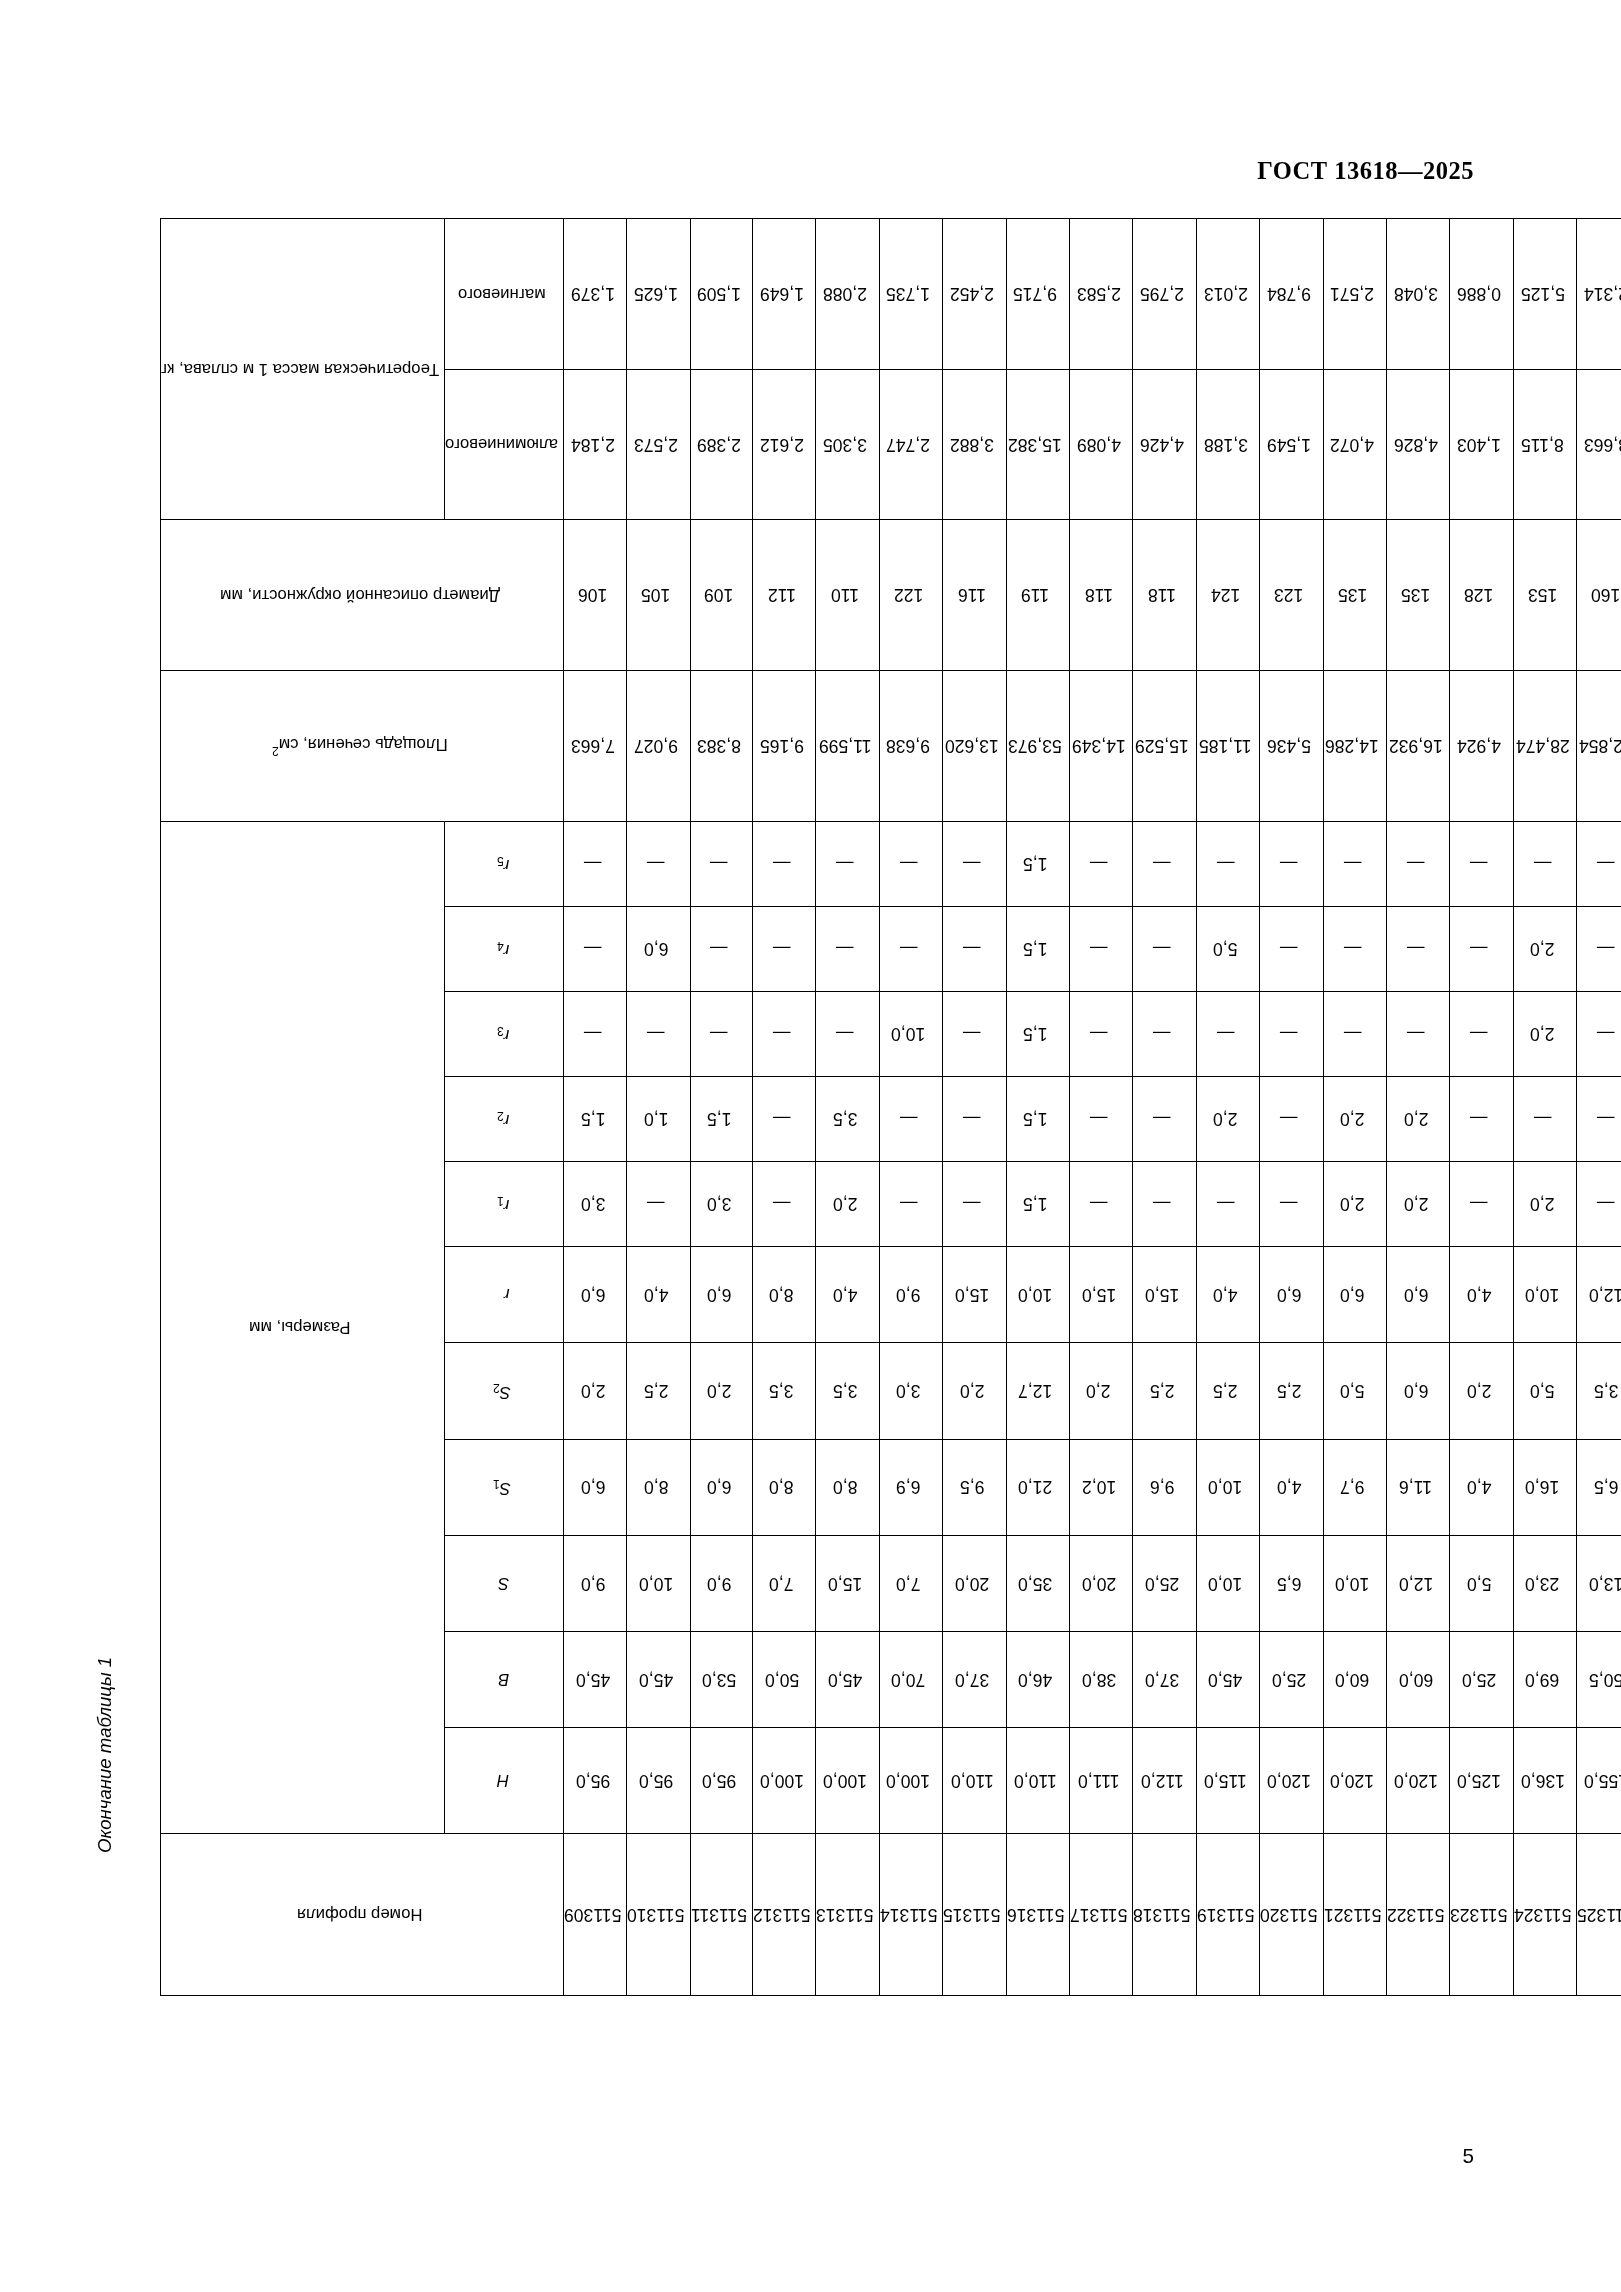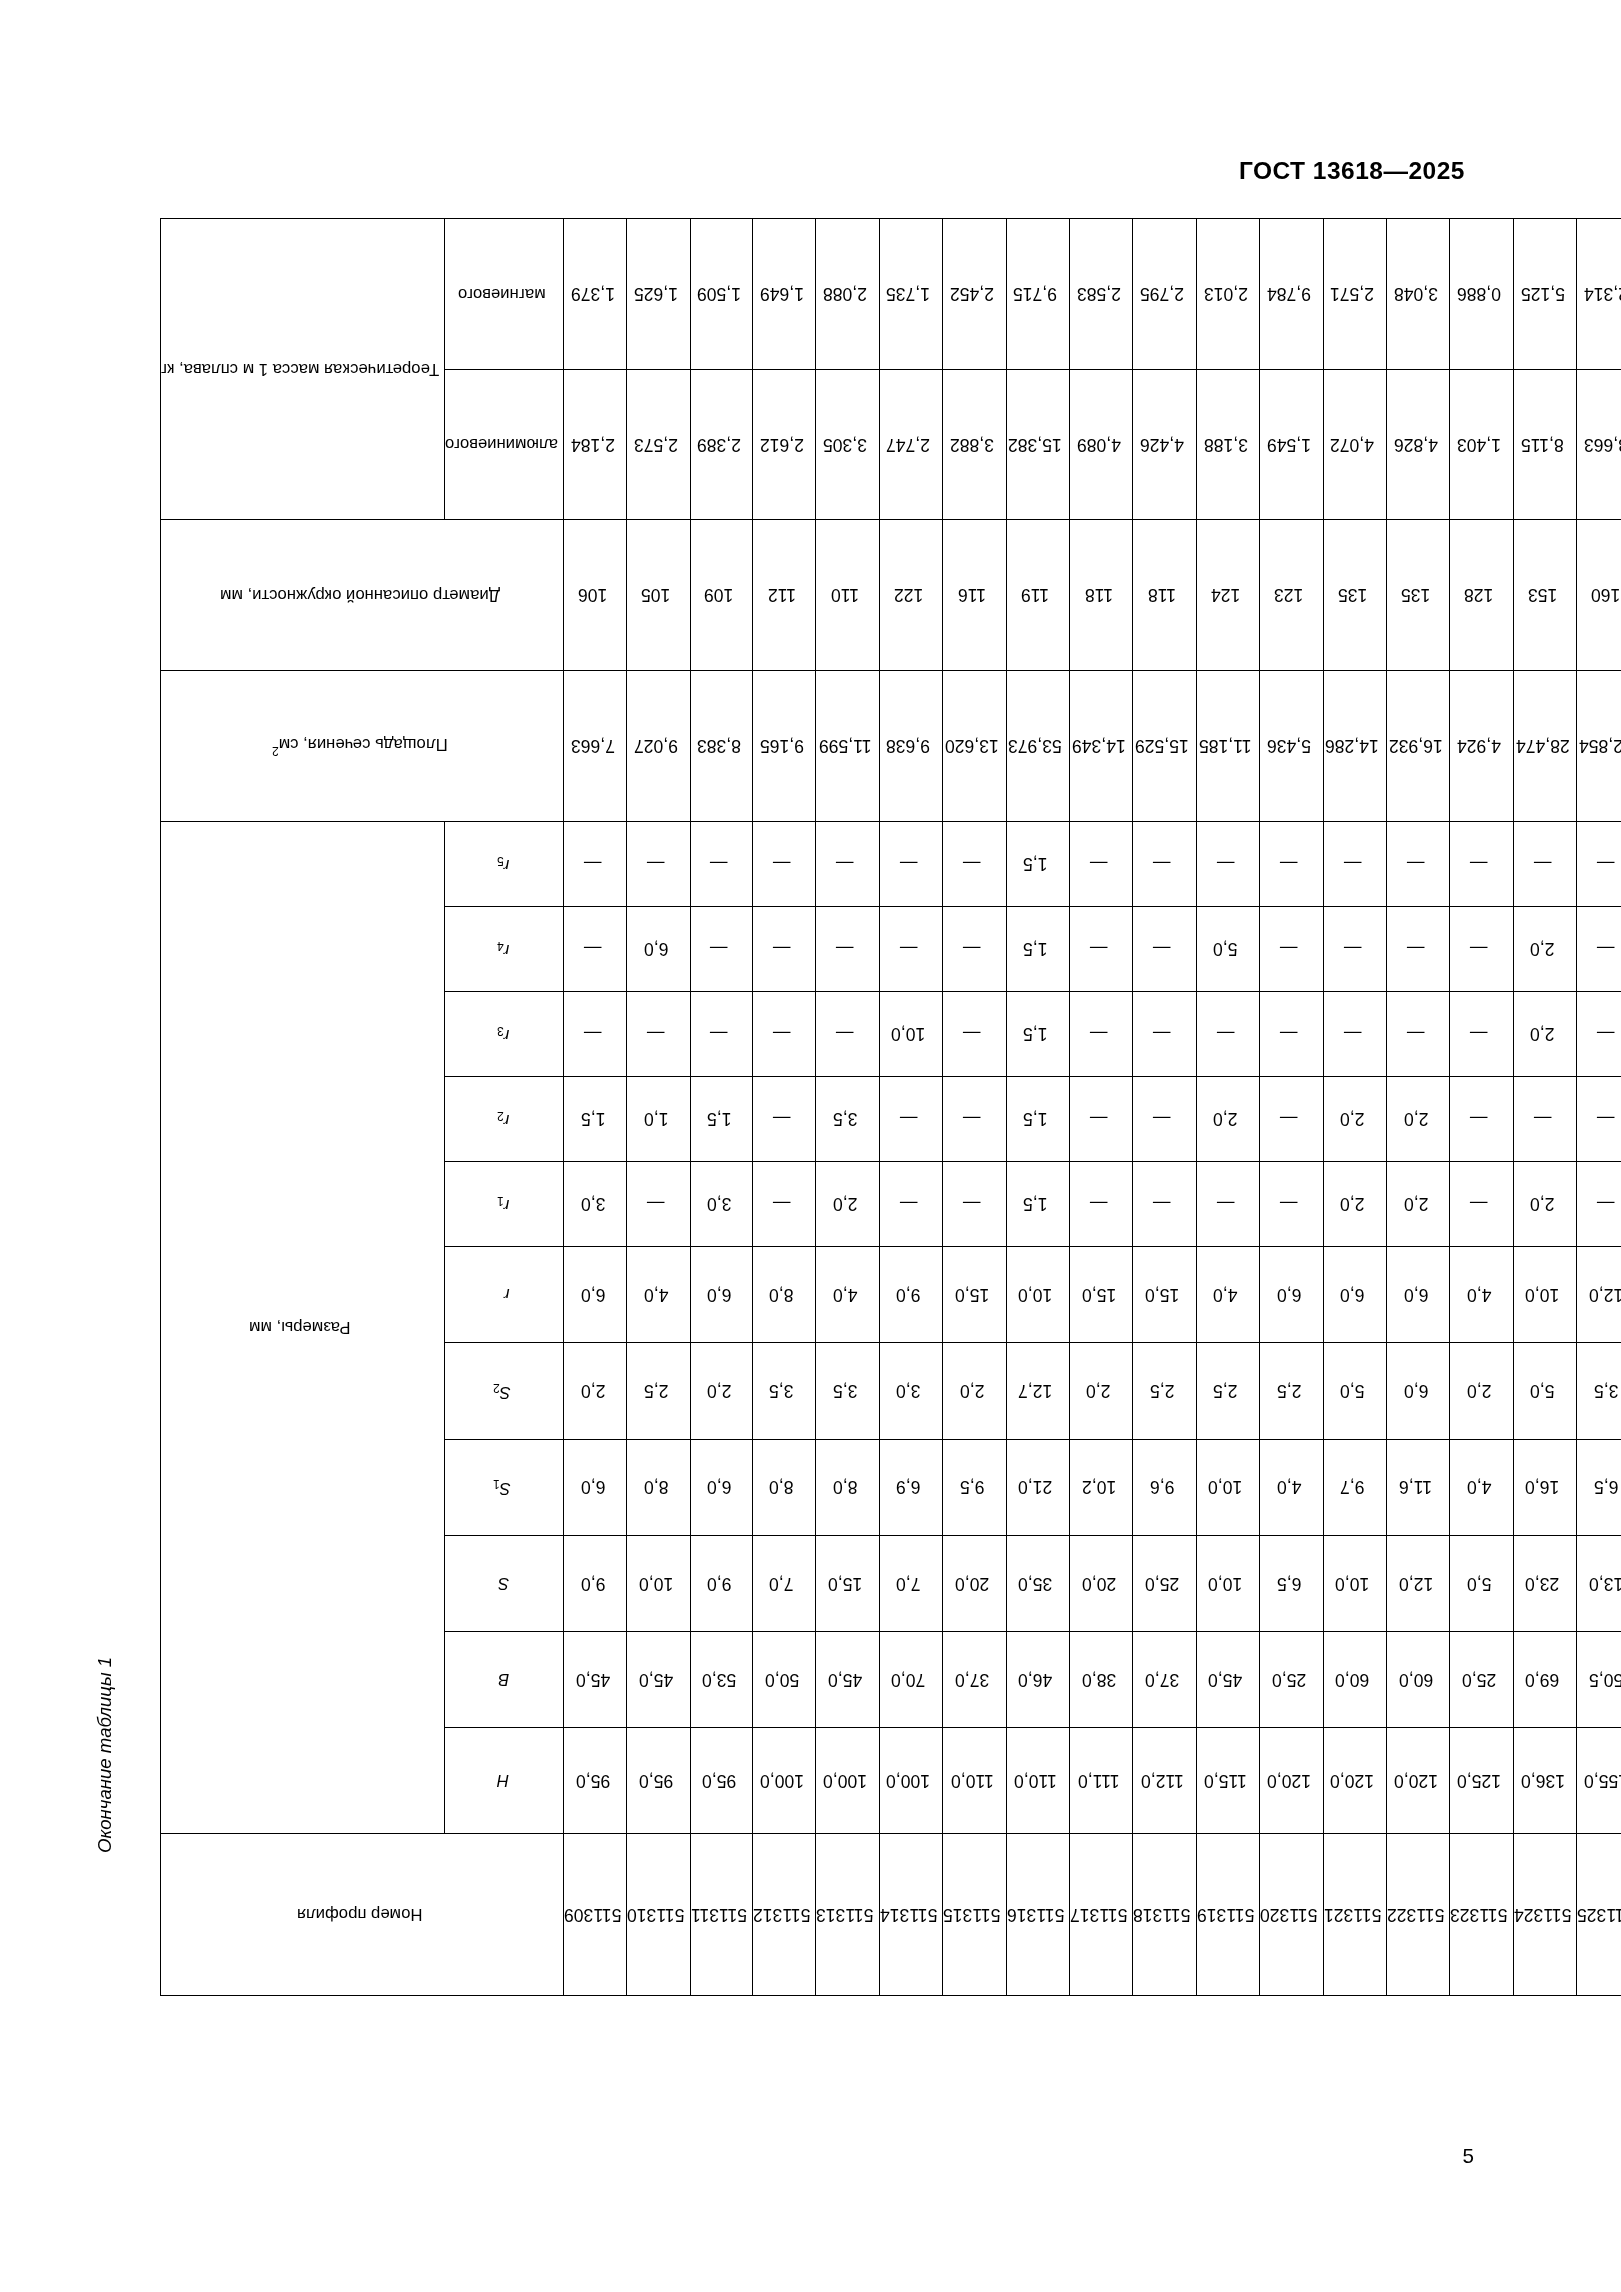--- a/index.html
+++ b/index.html
@@ -16,24 +16,25 @@
     overflow: hidden;
   }
   .page {
     position: relative;
     width: 1621px;
     height: 2293px;
   }
   .header-code {
     position: absolute;
     top: 157px;
-    right: 156px;
+    right: 147px;
     font-size: 24.5px;
     font-weight: bold;
     letter-spacing: 0.5px;
+    font-family: Liberation Serif, serif;
   }
   .cont-label {
     position: absolute;
     left: 116px;
     top: 1831px;
     font-size: 18.6px;
     font-style: italic;
     transform-origin: left bottom;
     transform: rotate(-90deg);
     white-space: nowrap;

